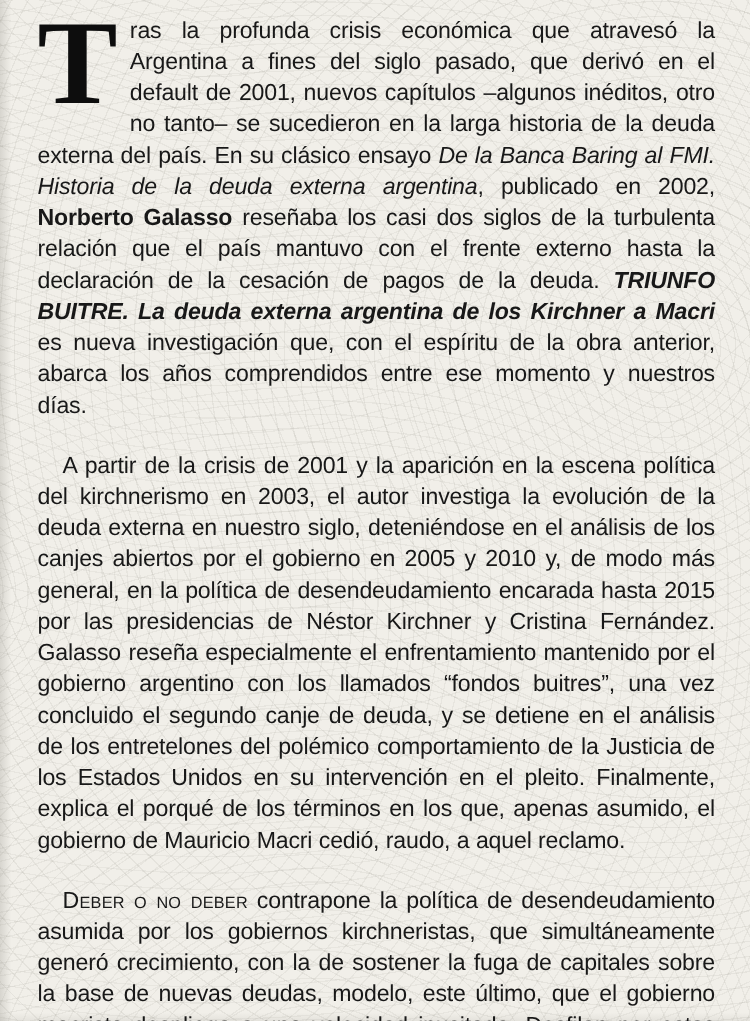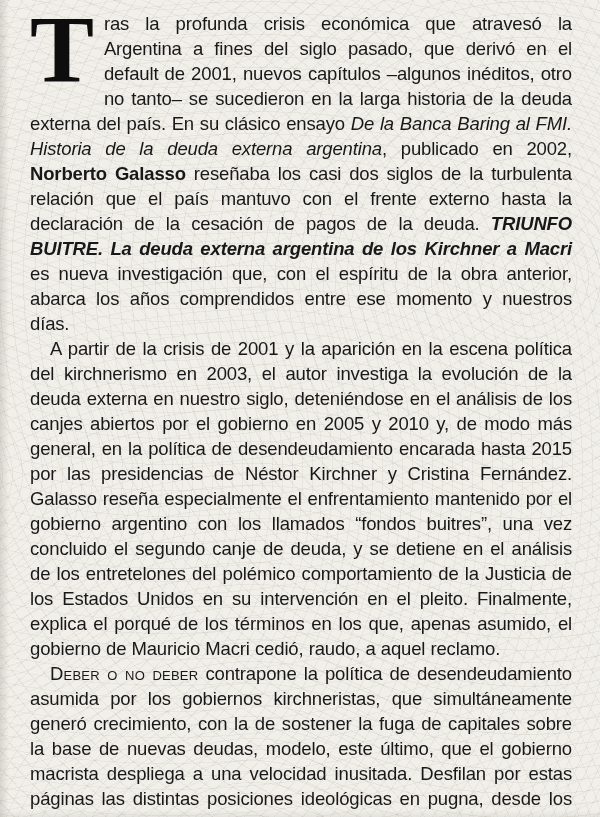--- a/index.html
+++ b/index.html
@@ -33,21 +33,21 @@
     margin: 0;
     text-align: justify;
     font-size: 18.5px;
     line-height: 25px;
     letter-spacing: -0.15px;
     hyphens: auto;
     -webkit-hyphens: auto;
     word-spacing: 0.2px;
   }
   p.copy + p.copy {
-    margin-top: 0;
+    margin-top: 23px;
     text-indent: 20px;
   }
   .dropcap {
     float: left;
     font-family: "Liberation Serif", "DejaVu Serif", serif;
     font-weight: bold;
     font-size: 96px;
     line-height: 74px;
     height: 74px;
     padding: 2px 10px 0 0;

